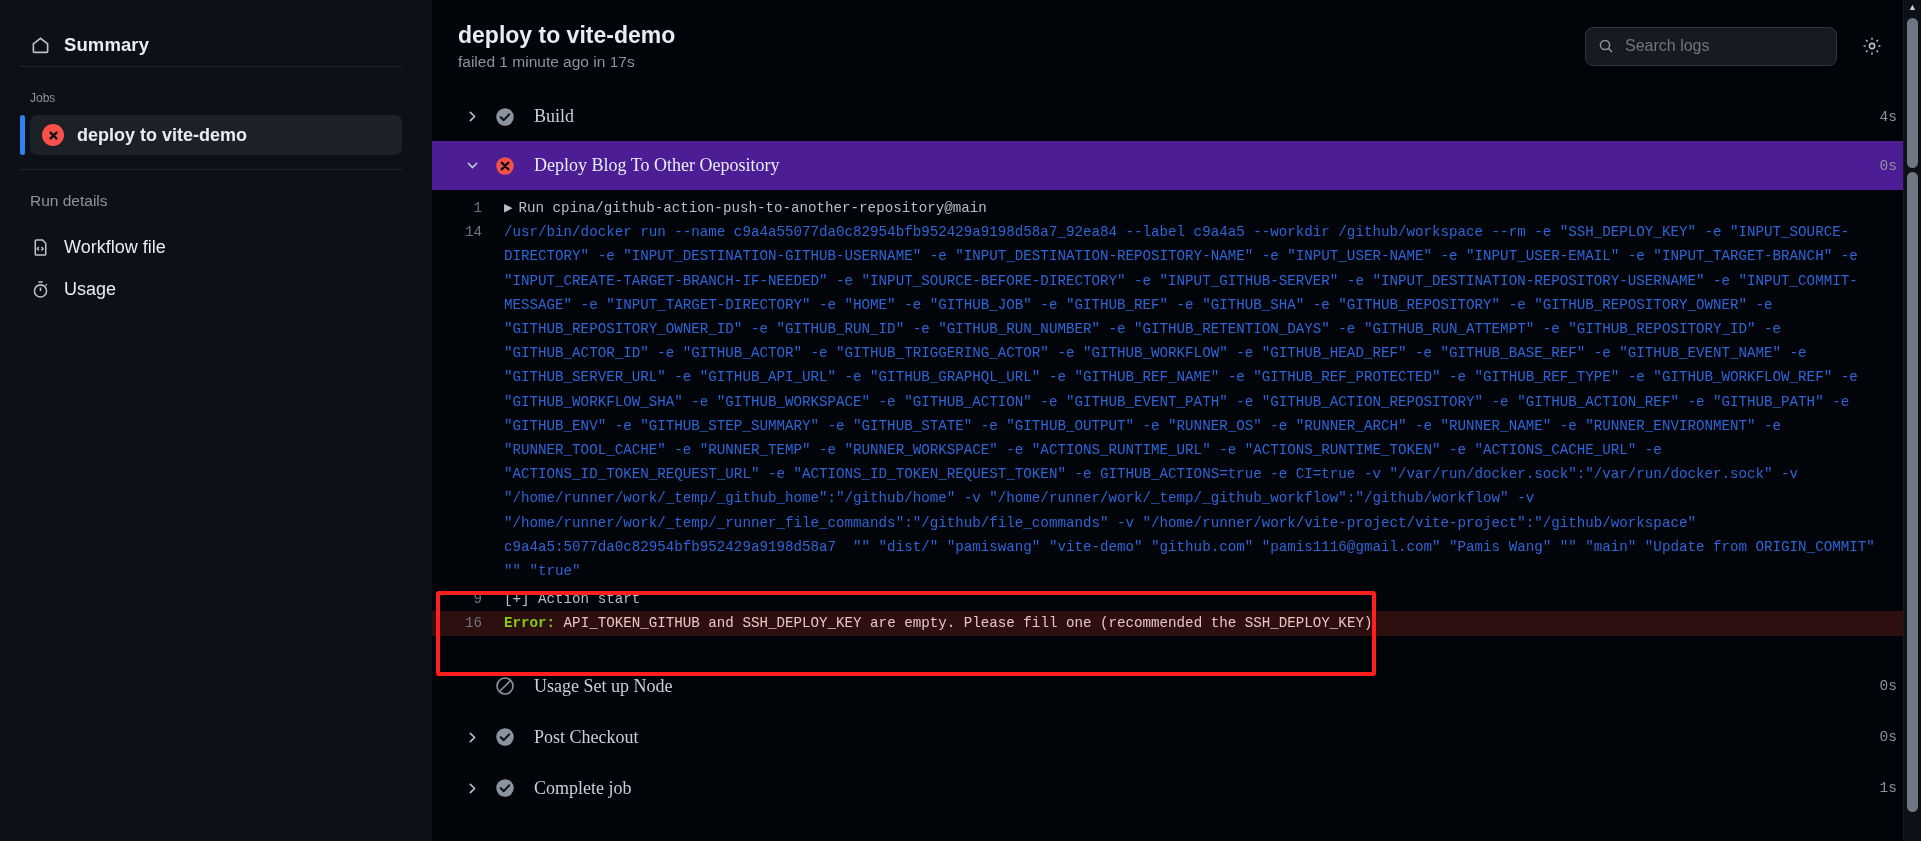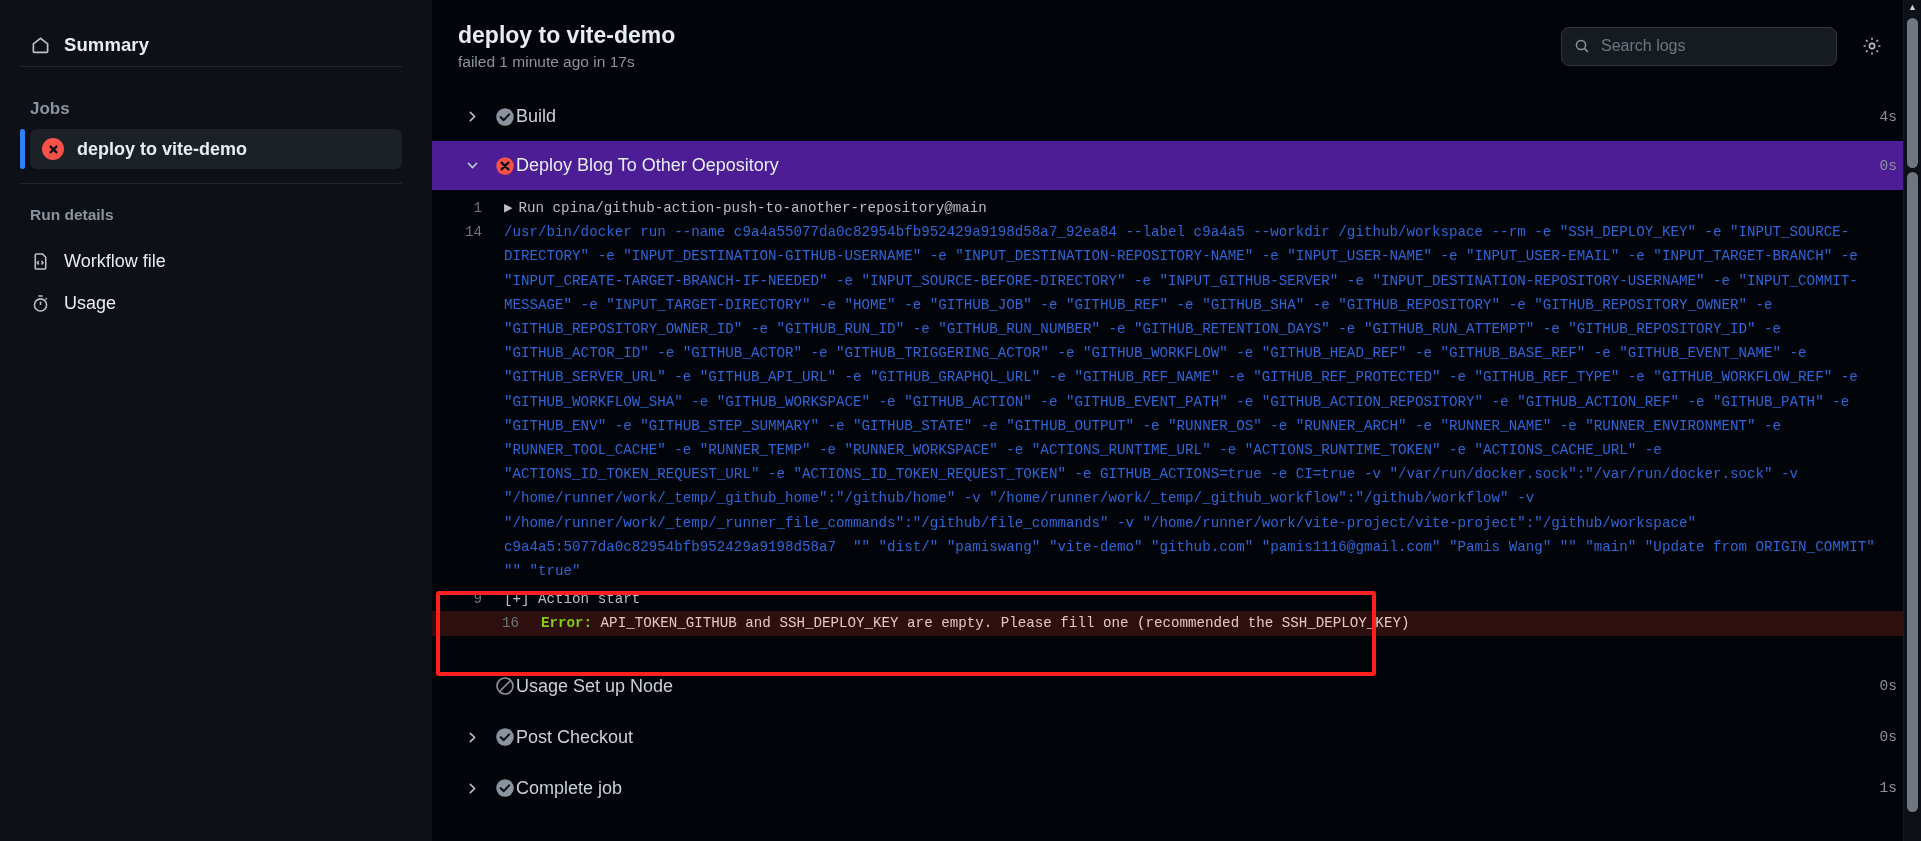--- a/index.html
+++ b/index.html
@@ -58,24 +58,24 @@
     font-weight: 700;
     color: #e6edf3;
     letter-spacing: .1px;
   }
   .sb-divider {
     height: 1px;
     background: #21262d;
     margin: 10px 0 0 0;
   }
   .sb-section-title {
-    font-size: 17px;
+    font-size: 12px;
     color: #8b949e;
-    font-weight: 700;
-    margin: 32px 0 10px 10px;
+    font-weight: 400;
+    margin: 24px 0 10px 10px;
   }
   .jobrow-wrap {
     position: relative;
     display: flex;
     align-items: stretch;
   }
   .jobrow-bar {
     width: 5px;
     border-radius: 6px;
     background: #2f81f7;
@@ -105,21 +105,21 @@
     background: #f85149;
     display: inline-flex;
     align-items: center;
     justify-content: center;
     flex: 0 0 22px;
   }
   .fail-dot svg { display:block; }
   .sb-run-title {
     font-size: 15.5px;
     color: #8b949e;
-    font-weight: 700;
+    font-weight: 400;
     margin: 22px 0 6px 10px;
   }
   .sb-link-label {
     font-size: 18px;
     color: #e6edf3;
     font-weight: 400;
   }
 
   
   .main {
@@ -144,21 +144,21 @@
     font-weight: 700;
     color: #e6edf3;
     line-height: 1.25;
   }
   .mh-sub {
     font-size: 15.5px;
     color: #8b949e;
     margin-top: 3px;
   }
   .search-box {
-    width: 276px;
+    width: 252px;
     height: 39px;
     background: #161b22;
     border: 1px solid #30363d;
     border-radius: 8px;
     display: flex;
     align-items: center;
     gap: 9px;
     padding: 0 12px;
     box-sizing: border-box;
     margin-right: 20px;
@@ -216,25 +216,27 @@
   .step-status {
     width: 22px;
     height: 22px;
     flex: 0 0 22px;
     margin-left: 12px;
     display: inline-flex;
     align-items: center;
     justify-content: center;
   }
   .step-name {
+    margin-left: 18px;
     font-size: 18px;
     color: #c9d1d9;
     flex: 1;
     min-width: 0;
     white-space: nowrap;
+    font-family: Liberation Serif, serif;
   }
   .step.expanded .step-name { color: #e6edf3; }
   .step-dur {
     font-size: 14.5px;
     color: #8b949e;
     font-family: "Liberation Mono", monospace;
     margin-left: 9px;
   }
 
   
@@ -268,21 +270,20 @@
     padding-right: 14px;
   }
   .ltext.cmd { color: #2f65d6; }
   .ltext.grey { color: #b7bfc8; }
   .tri {
     color: #b7bfc8;
     margin-right: 6px;
   }
   .err-block {
     background: #2d0f0f;
-    padding-left: 37px;
   }
   .err-word {
     color: #84cc16;
     font-weight: 700;
   }
   .err-msg { color: #e8c5c3; }
 
   
   .annot {
     position: absolute;

